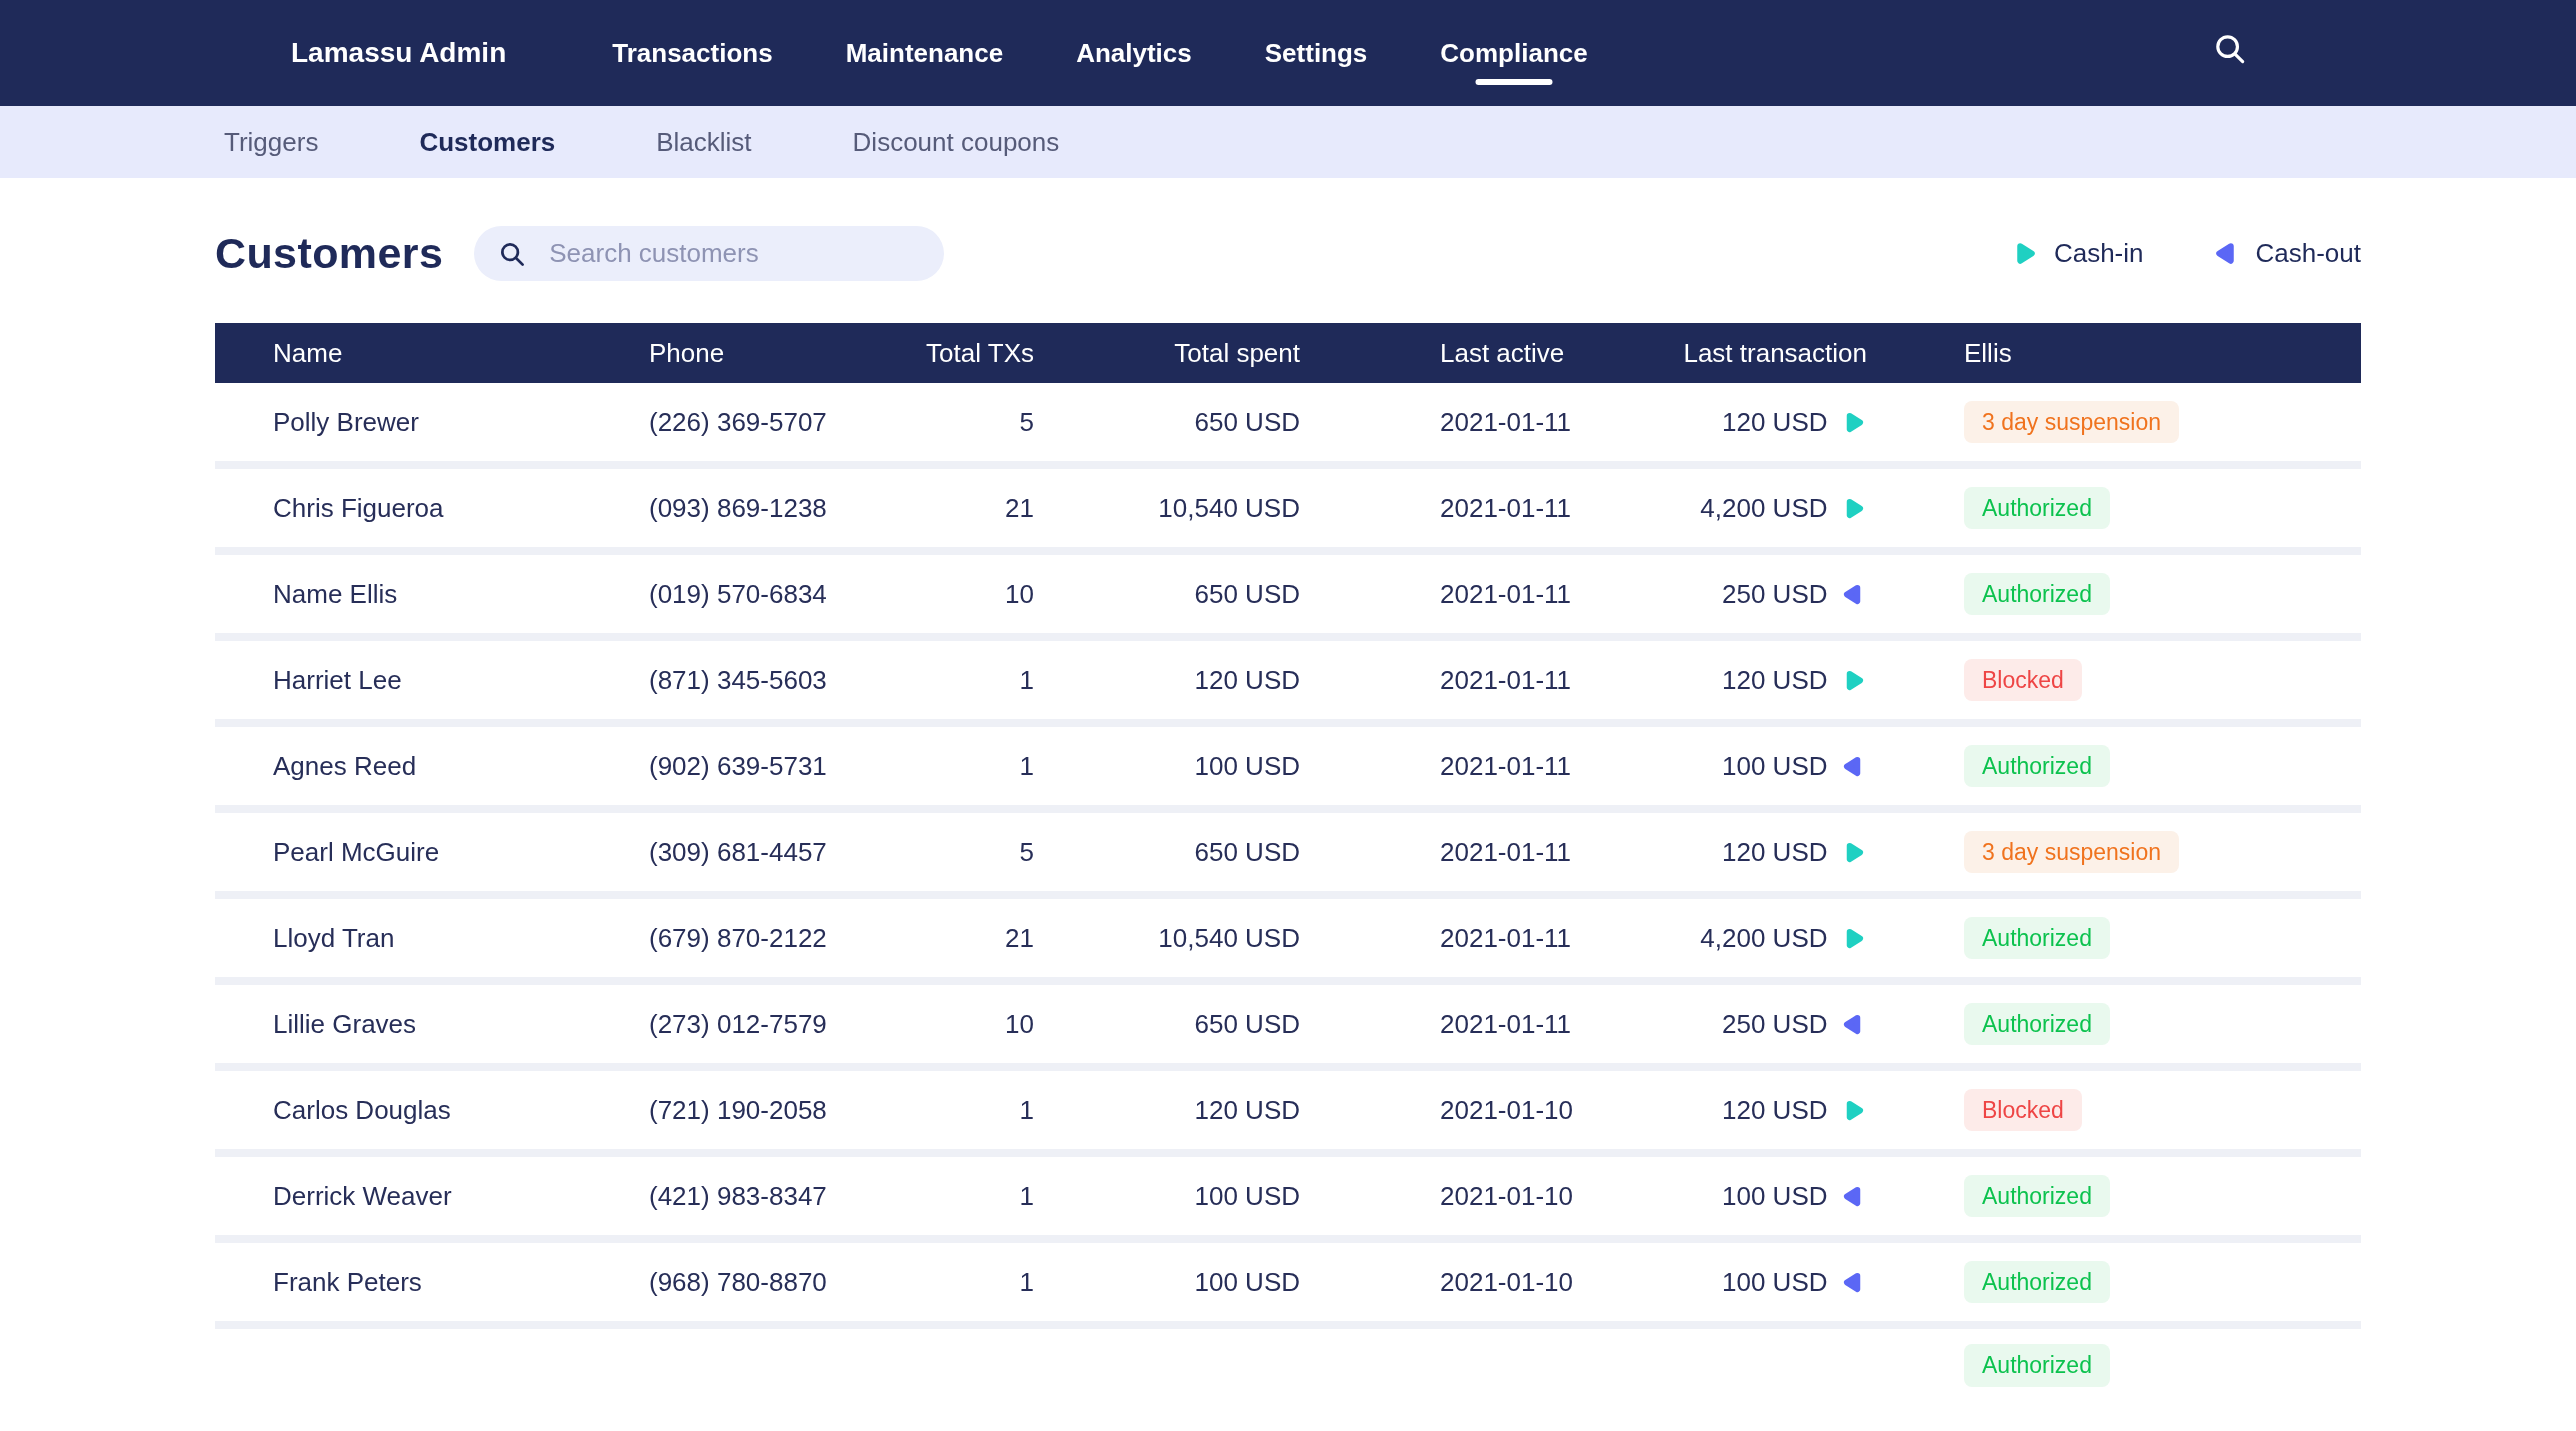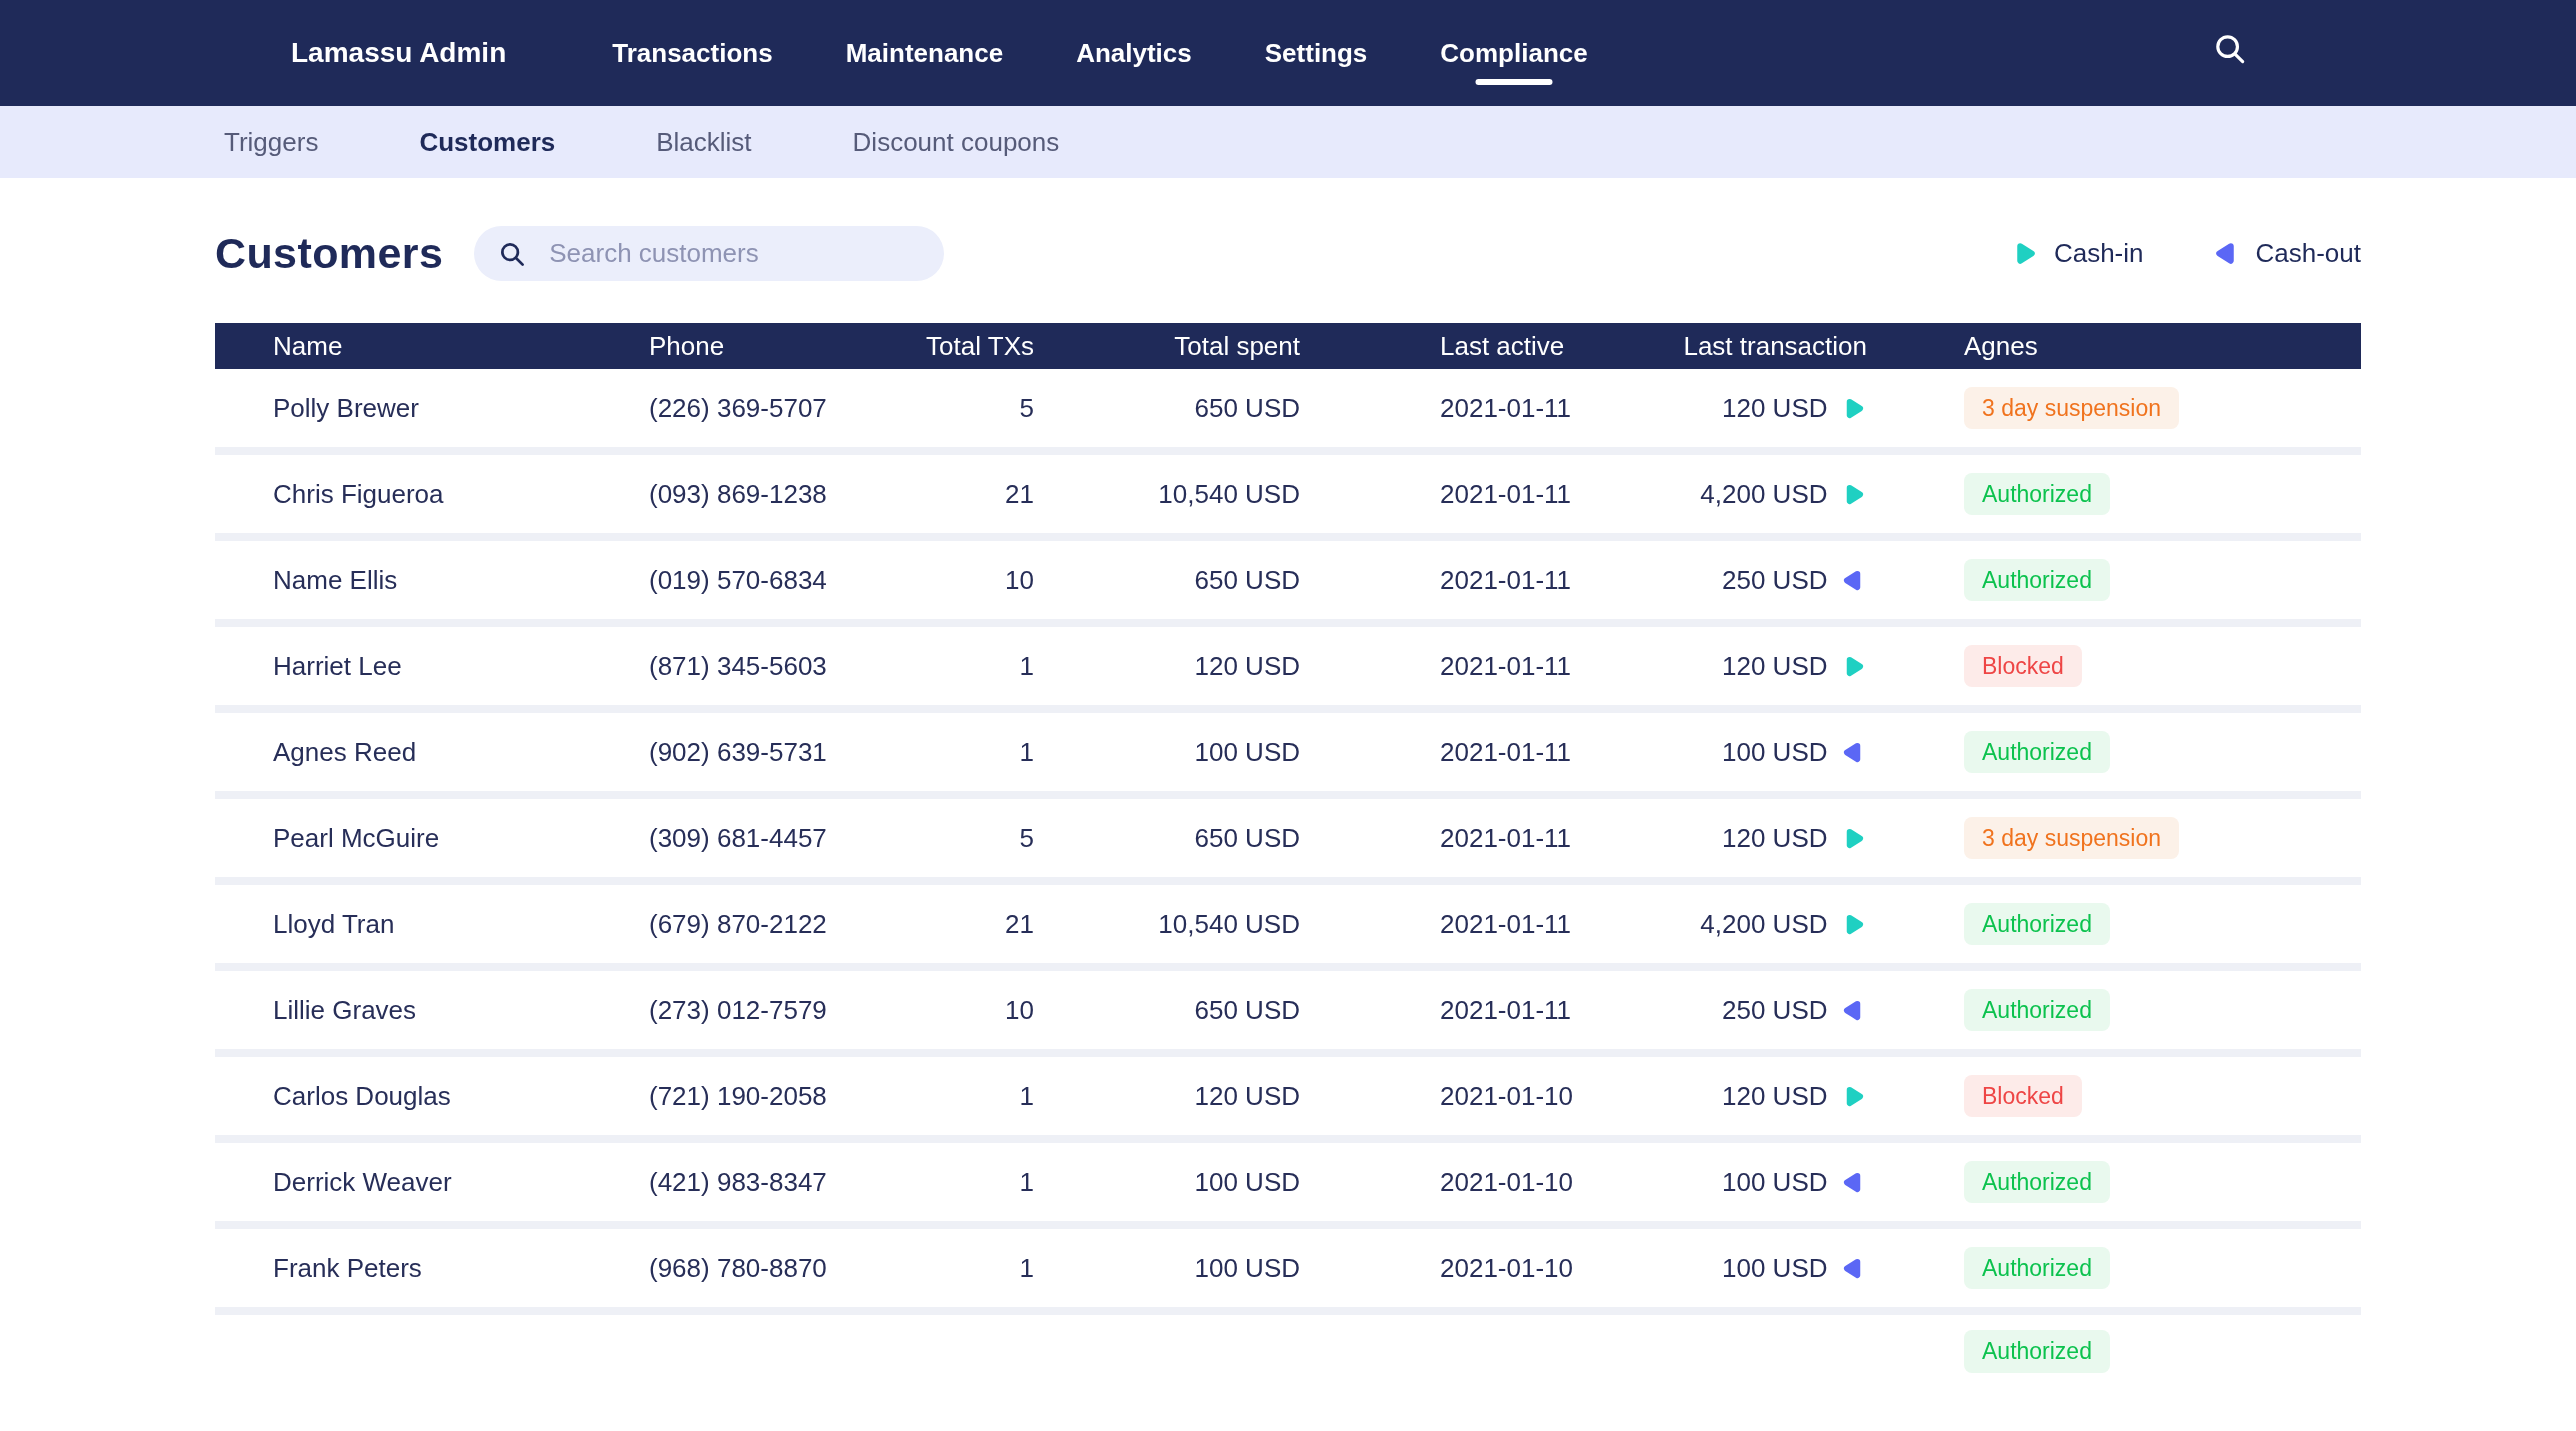--- a/index.html
+++ b/index.html
@@ -67,21 +67,21 @@
   .tri-in  path { fill: var(--cash-in);  stroke: var(--cash-in); }
   .tri-out path { fill: var(--cash-out); stroke: var(--cash-out); }
 
   
   .thead, .trow {
     display: grid;
     grid-template-columns: 434px 224px 161px 266px 354px 310px 398px;
     align-items: center;
   }
   .thead {
-    height: 46px; background: var(--navy); color: #fff; font-size: 26px; font-weight: 500;
+    height: 60px; background: var(--navy); color: #fff; font-size: 26px; font-weight: 500;
   }
   .trow { height: 86px; background: #fff; border-bottom: 8px solid var(--separator); font-size: 26px; }
   .trow.partial { border-bottom: none; align-items: flex-start; }
   .trow.partial .c-status { padding-top: 15px; }
   .c-name   { padding-left: 58px; }
   .c-txs    { text-align: right; }
   .c-spent  { text-align: right; }
   .c-active { padding-left: 140px; }
   .c-lasttx { display: flex; justify-content: flex-end; align-items: center; gap: 12.5px; padding-right: 97px; }
   .thead .c-lasttx { display: block; text-align: right; padding-right: 97px; }
@@ -153,21 +153,21 @@
   </div>
 
   <div class="table" data-interactable="false">
     <div class="thead" data-interactable="false">
       <div class="c-name" data-interactable="false">Name</div>
       <div class="c-phone" data-interactable="false">Phone</div>
       <div class="c-txs" data-interactable="false">Total TXs</div>
       <div class="c-spent" data-interactable="false">Total spent</div>
       <div class="c-active" data-interactable="false">Last active</div>
       <div class="c-lasttx" data-interactable="false">Last transaction</div>
-      <div class="c-status" data-interactable="false">Agnes</div>
+      <div class="c-status" data-interactable="false">Ellis</div>
     </div>
     <div class="tbody" id="tbody" data-interactable="false">
         <div class="trow" data-interactable="true">
           <div class="c-name" data-interactable="false">Polly Brewer</div>
           <div class="c-phone" data-interactable="false">(226) 369-5707</div>
           <div class="c-txs" data-interactable="false">5</div>
           <div class="c-spent" data-interactable="false">650 USD</div>
           <div class="c-active" data-interactable="false">2021-01-11</div>
           <div class="c-lasttx" data-interactable="false">
             <span>120 USD</span>

